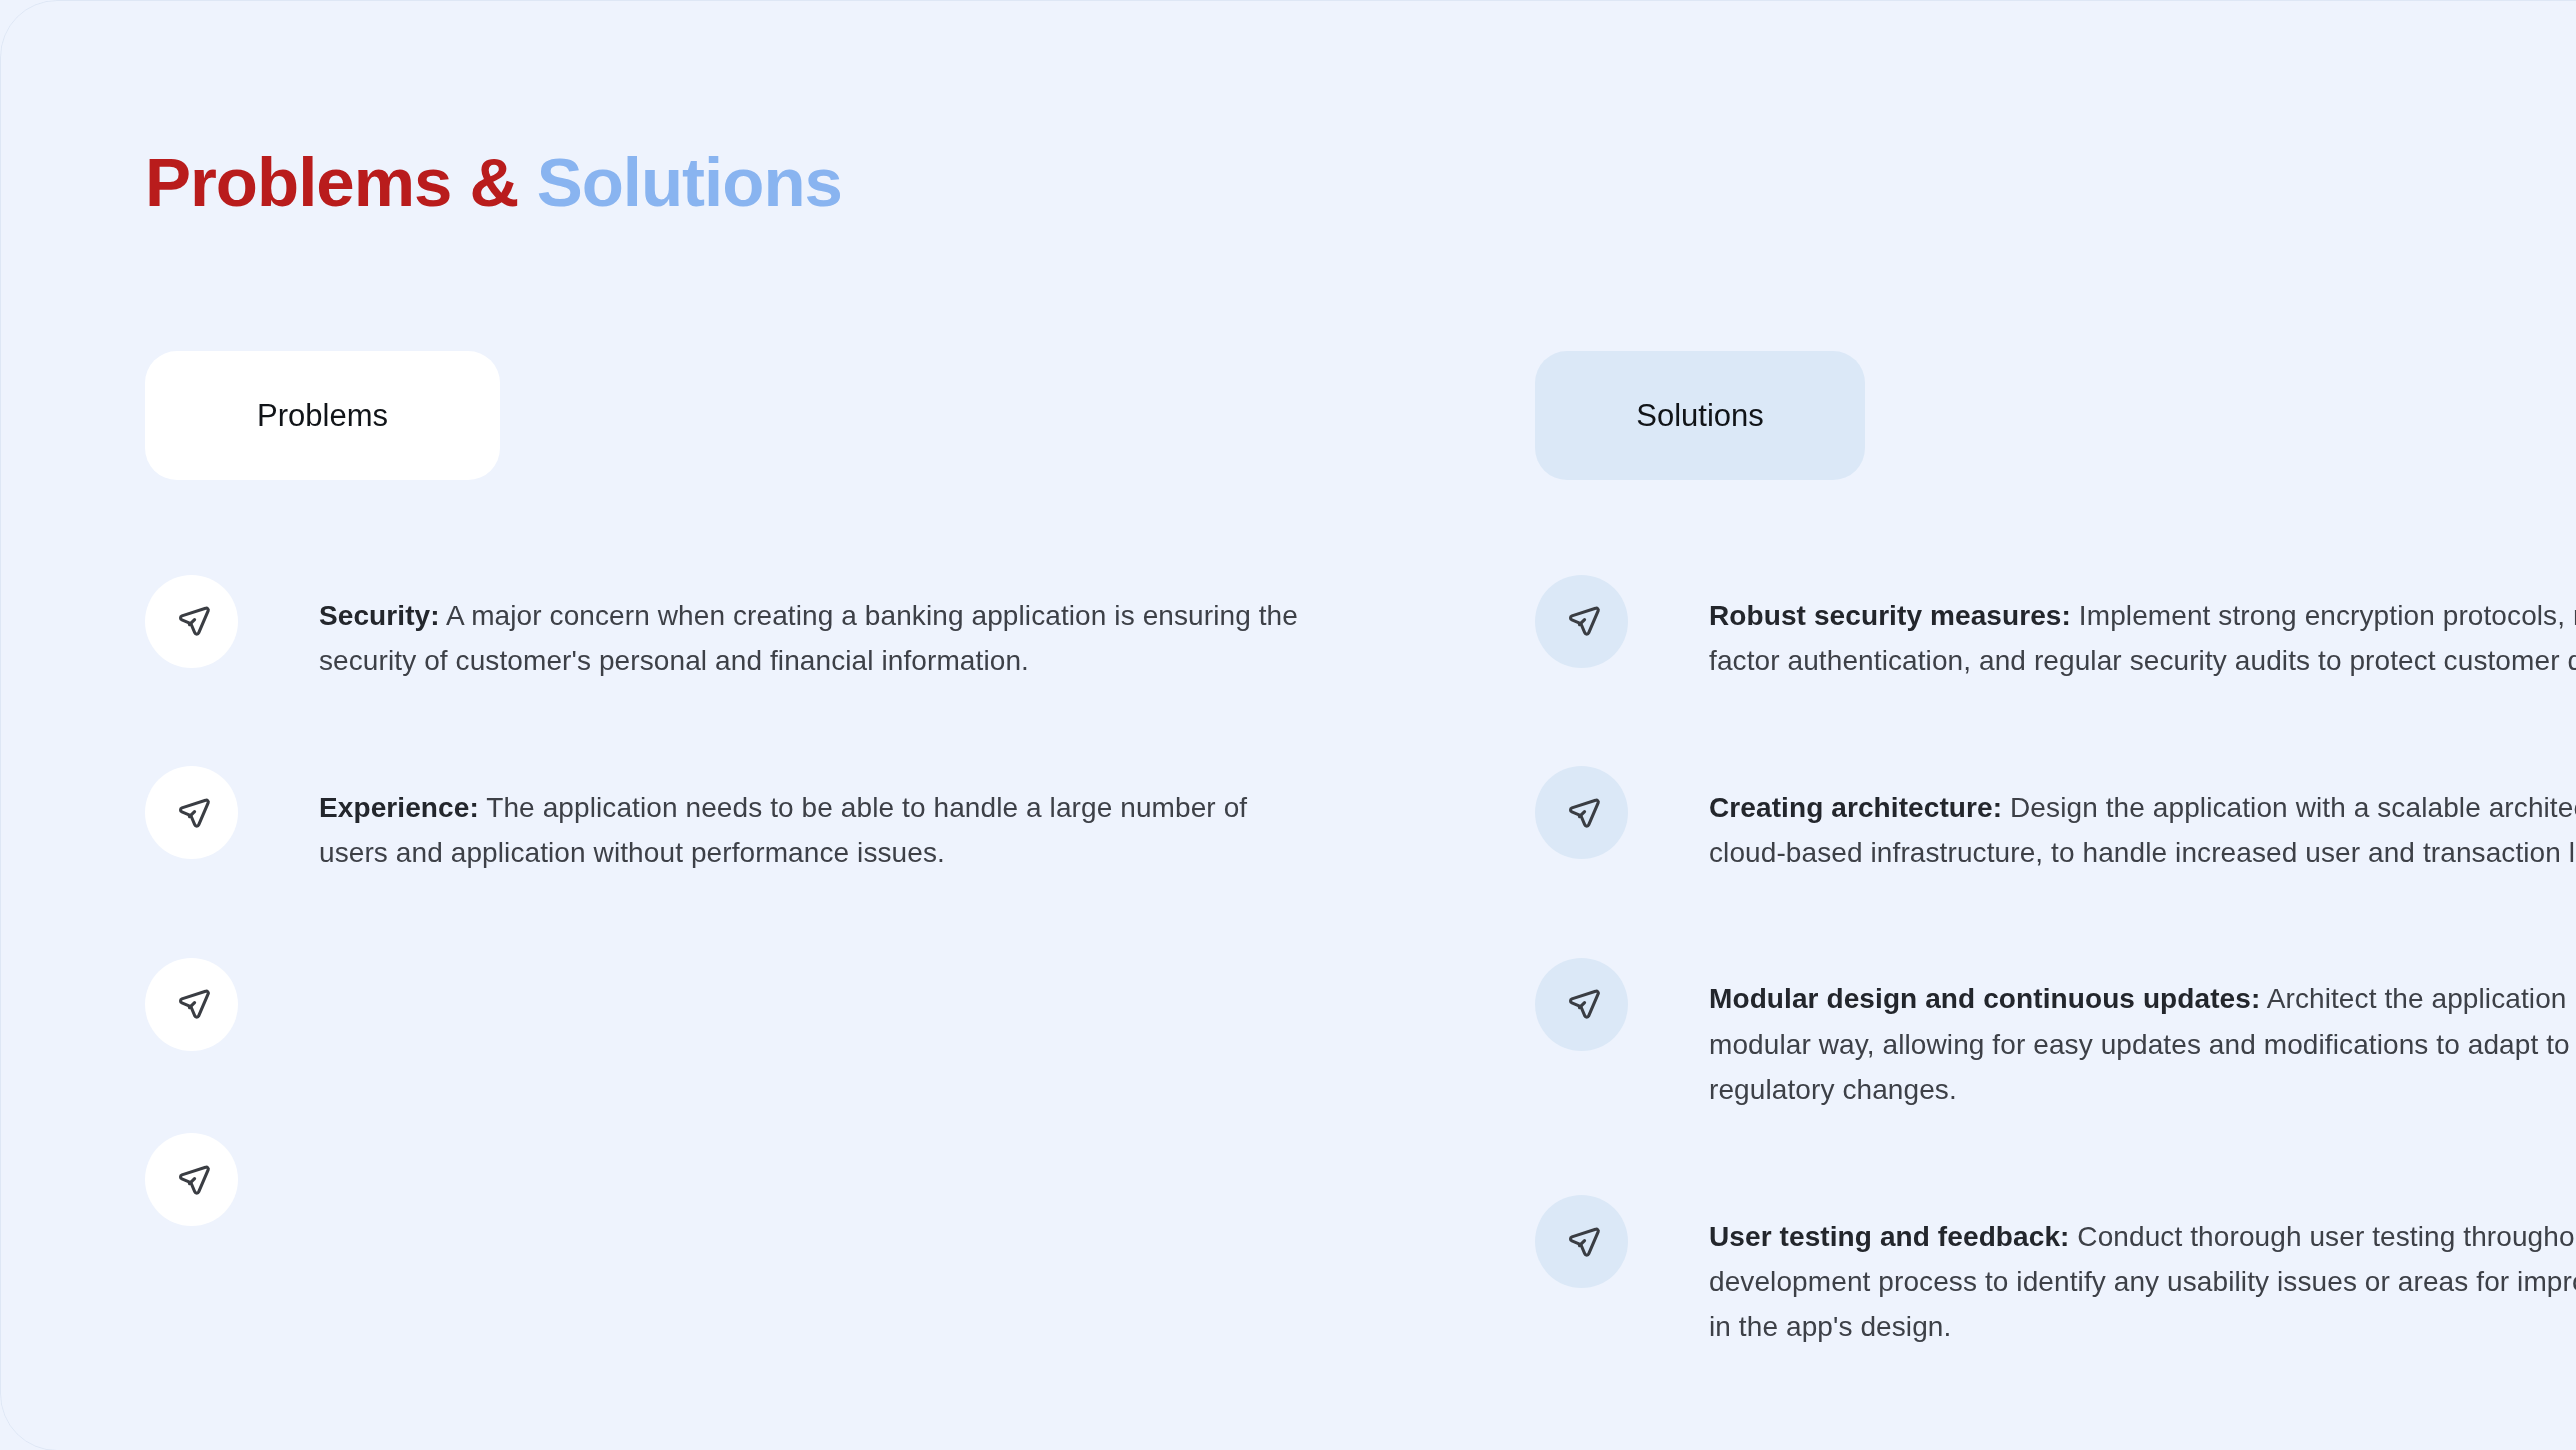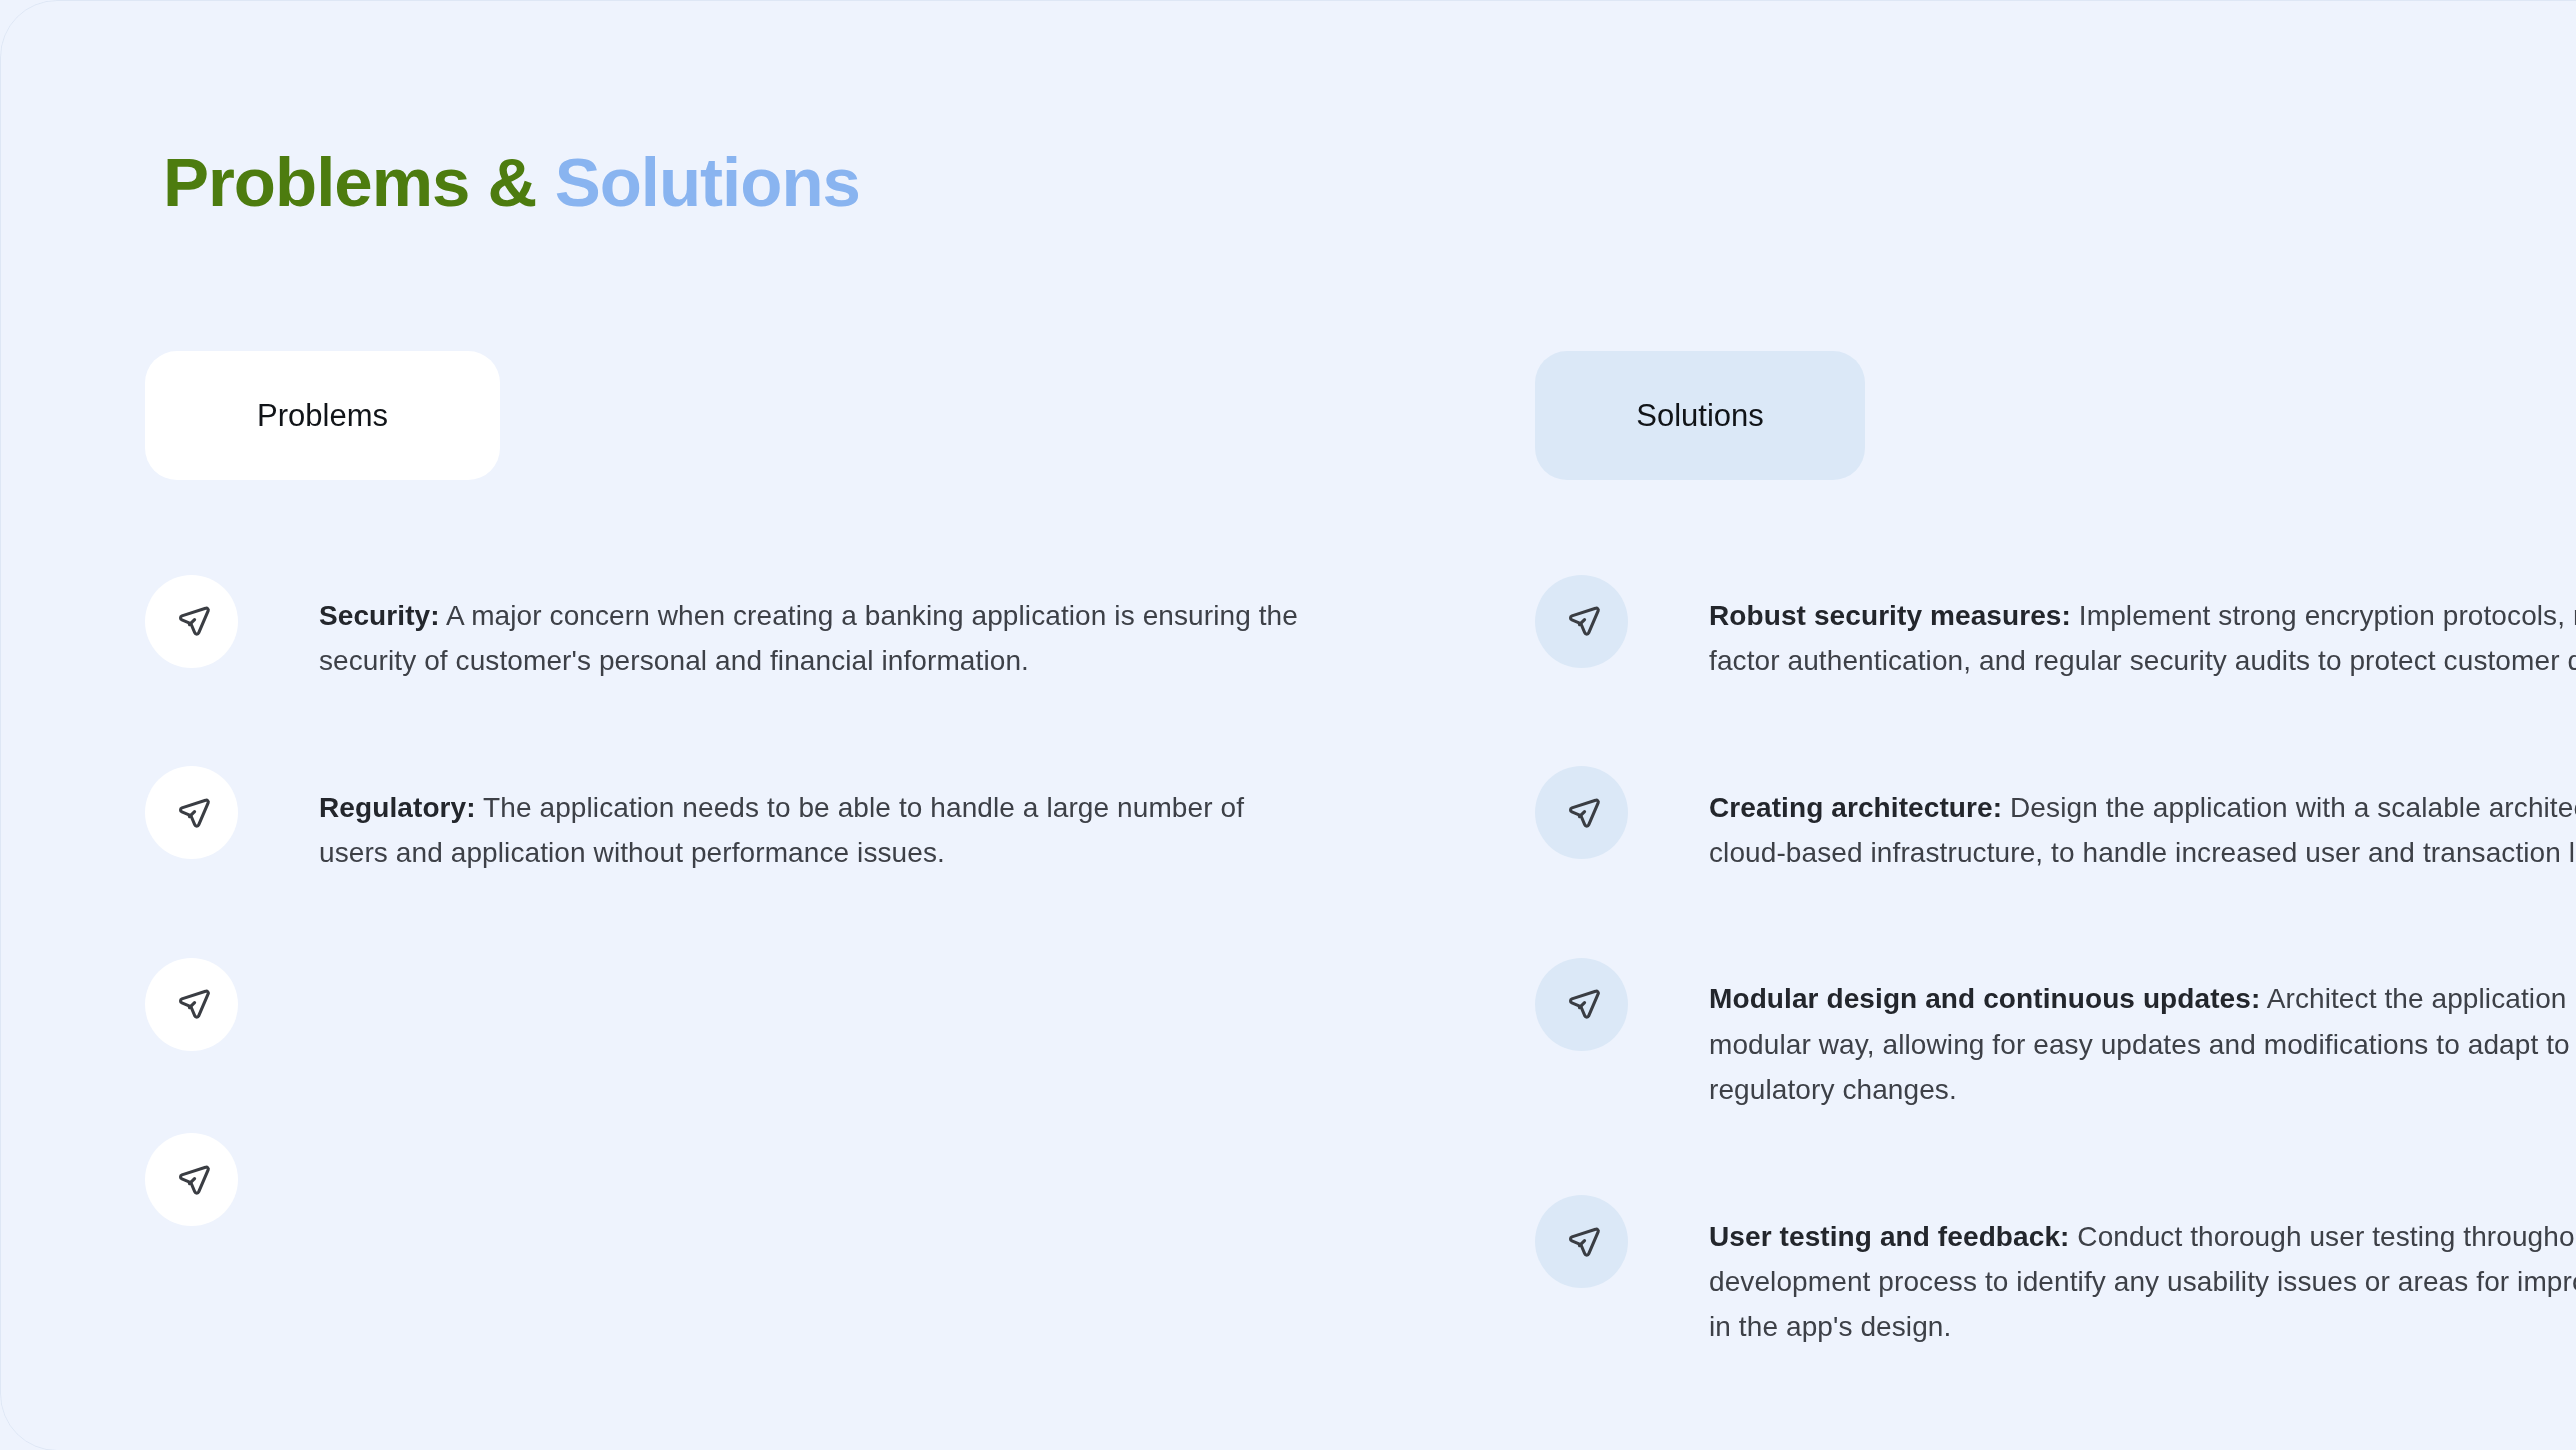--- a/index.html
+++ b/index.html
@@ -34,21 +34,21 @@
   .heading {
     position: absolute;
     left: 145px;
     top: 148px;
     font-size: 69px;
     font-weight: bold;
     letter-spacing: -1px;
     line-height: 1;
     white-space: nowrap;
   }
-  .heading .part-dark  { color: #4d7c0f; margin-left: 18px; }
+  .heading .part-dark  { color: #b91c1c; }
   .heading .part-accent{ color: #89b4f0; }
 
   
   .columns {
     position: absolute;
     left: 0;
     top: 0;
     width: 2844px;
     height: 1451px;
   }
@@ -153,21 +153,21 @@
         </div>
 
         <div class="item">
           <span class="icon-circle white">
             <svg viewBox="0 0 24 24" fill="none" stroke="#3a3d43" stroke-width="1.7" stroke-linecap="round" stroke-linejoin="round">
               <path d="M19.4 5.1c.9-.4 1.8.5 1.4 1.4l-5.1 11.9c-.4 1-1.8 1-2.2 0l-1.9-4.5a1.2 1.2 0 0 0-.6-.6l-4.5-1.9c-1-.4-1-1.8 0-2.2z"></path>
               <path d="M13.4 11.2l-2.8 2.8"></path>
             </svg>
           </span>
           <div class="item-text">
-            <span class="lead">Regulatory:</span><span> The application needs to be able to handle a large number of users and application without performance issues.</span>
+            <span class="lead">Experience:</span><span> The application needs to be able to handle a large number of users and application without performance issues.</span>
           </div>
         </div>
 
         <div class="item">
           <span class="icon-circle white">
             <svg viewBox="0 0 24 24" fill="none" stroke="#3a3d43" stroke-width="1.7" stroke-linecap="round" stroke-linejoin="round">
               <path d="M19.4 5.1c.9-.4 1.8.5 1.4 1.4l-5.1 11.9c-.4 1-1.8 1-2.2 0l-1.9-4.5a1.2 1.2 0 0 0-.6-.6l-4.5-1.9c-1-.4-1-1.8 0-2.2z"></path>
               <path d="M13.4 11.2l-2.8 2.8"></path>
             </svg>
           </span>

